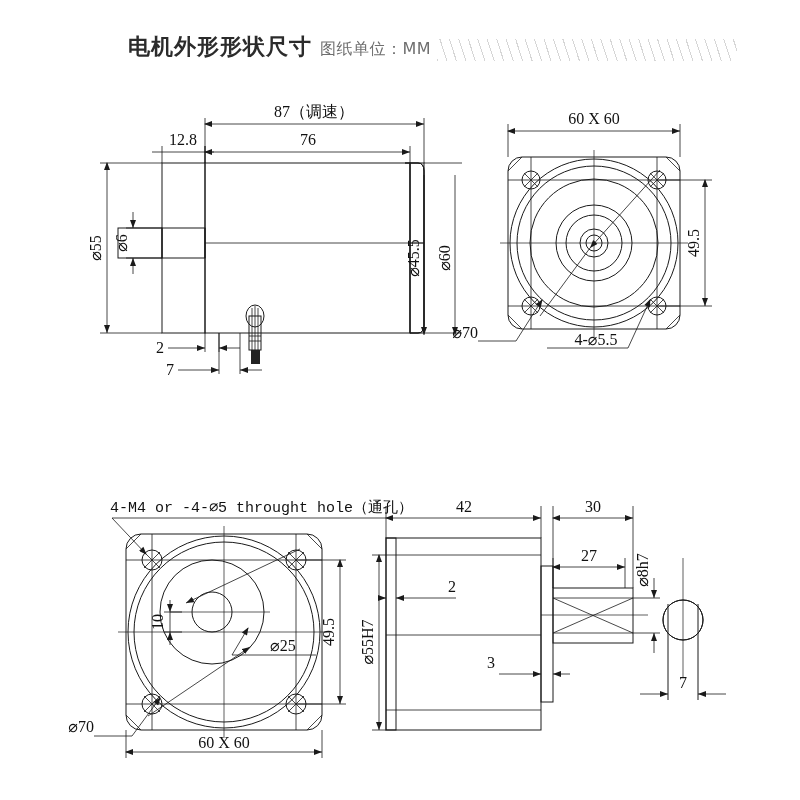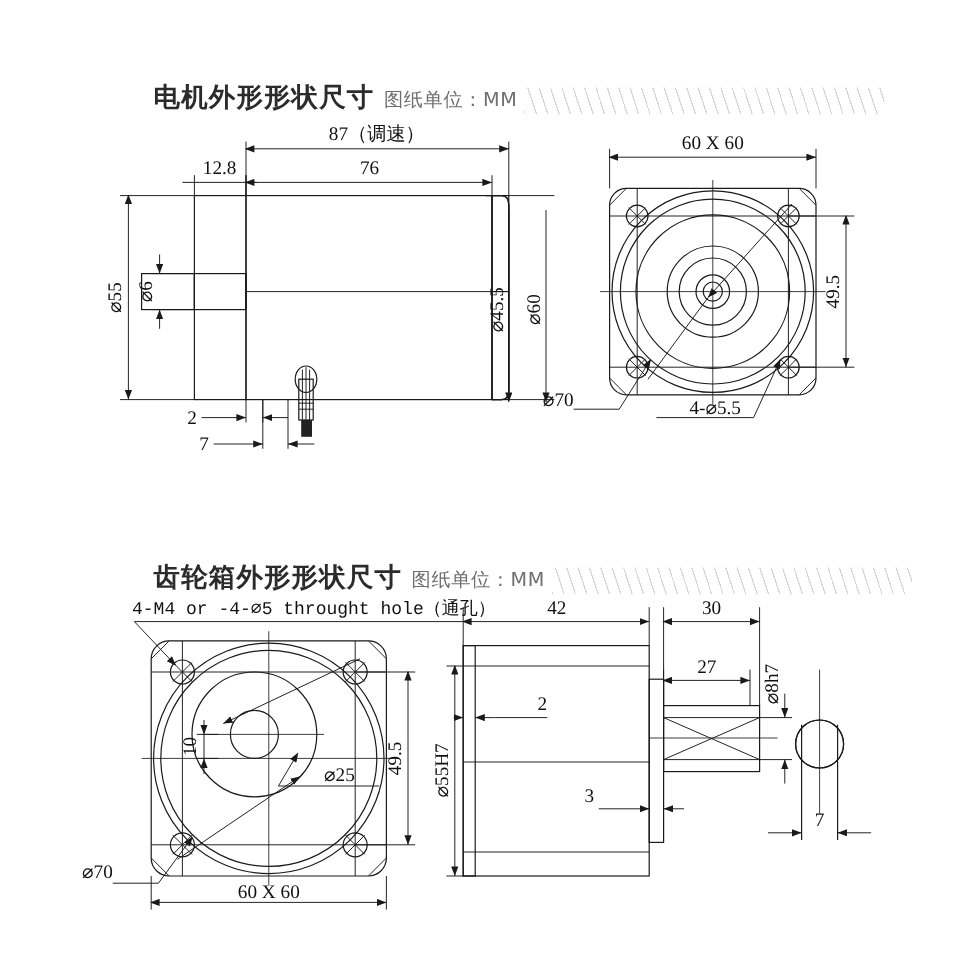--- a/index.html
+++ b/index.html
@@ -1,19 +1,19 @@
 <!DOCTYPE html>
 <html><head>
 <meta charset="utf-8">
 <style>
   html,body{margin:0;padding:0;background:#ffffff;}
   body{width:800px;height:800px;font-family:"Liberation Serif",serif;color:#1a1a1a;overflow:hidden;}
   #root{position:relative;width:800px;height:800px;}
 
-  .section-title{position:absolute;white-space:nowrap;margin-top:34px;}
+  .section-title{position:absolute;white-space:nowrap;}
   .title-cn{font-family:"DejaVu Sans",sans-serif;font-size:22px;font-weight:600;color:#2b2b2b;letter-spacing:1px;}
   .title-unit{font-family:"DejaVu Sans",sans-serif;font-size:16px;color:#6f6f6f;margin-left:8px;letter-spacing:0.5px;}
   .hatch-deco{display:inline-block;vertical-align:middle;height:22px;width:300px;margin-left:6px;
     background-image:repeating-linear-gradient(72deg, rgba(0,0,0,0.16) 0px, rgba(0,0,0,0.16) 1px, rgba(0,0,0,0) 1px, rgba(0,0,0,0) 9px);}
 
   svg{position:absolute;left:0;top:0;width:800px;height:800px;}
   .ln{stroke:#1a1a1a;stroke-width:1;fill:none;}
   .ln-t{stroke:#1a1a1a;stroke-width:0.8;fill:none;}
   .ctr{stroke:#1a1a1a;stroke-width:0.7;fill:none;}
   .dim{stroke:#1a1a1a;stroke-width:0.8;fill:none;}
@@ -22,23 +22,20 @@
 </style>
 </head>
 <body>
 
 <div id="root">
 
   <div class="section-title" style="left:128px;top:32px;">
     <span class="title-cn">电机外形形状尺寸</span><span class="title-unit">图纸单位：MM</span><span class="hatch-deco"></span>
   </div>
 
-  <div class="section-title" style="left:128px;top:432px;">
-    <span class="title-cn">齿轮箱外形形状尺寸</span><span class="title-unit">图纸单位：MM</span><span class="hatch-deco"></span>
-  </div>
 
   <svg viewBox="0 0 800 800" xmlns="http://www.w3.org/2000/svg">
     <defs>
       <marker id="ar" markerWidth="9" markerHeight="9" refX="8" refY="3" orient="auto" markerUnits="userSpaceOnUse">
         <path d="M0,0 L8,3 L0,6 z" fill="#1a1a1a"></path>
       </marker>
       <marker id="arr" markerWidth="9" markerHeight="9" refX="1" refY="3" orient="auto" markerUnits="userSpaceOnUse">
         <path d="M8,0 L0,3 L8,6 z" fill="#1a1a1a"></path>
       </marker>
       <pattern id="hatch45" width="7" height="7" patternTransform="rotate(45)" patternUnits="userSpaceOnUse">

